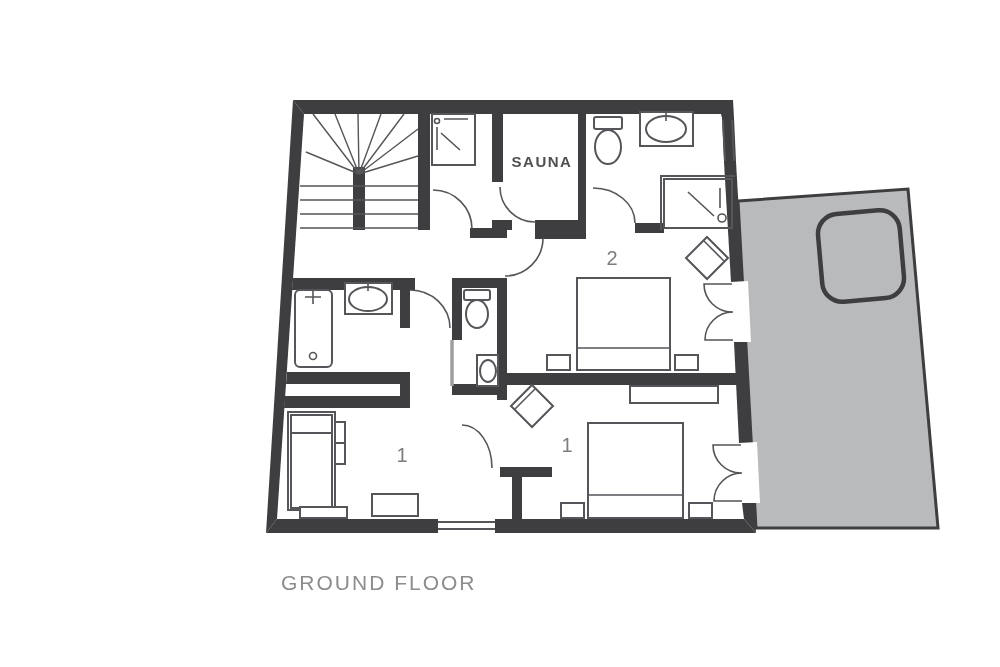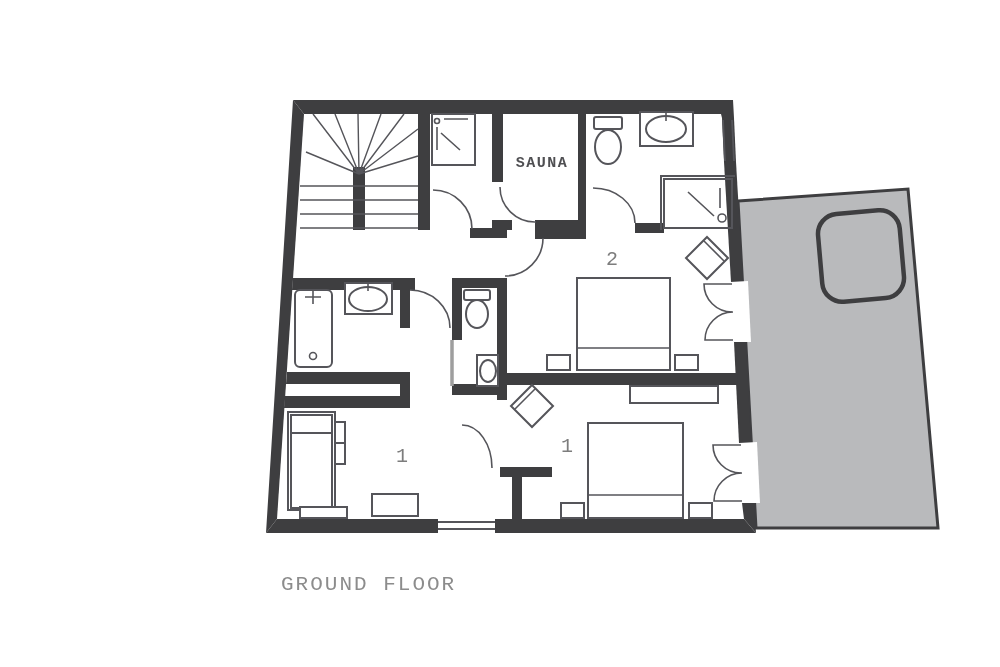--- a/index.html
+++ b/index.html
@@ -1,17 +1,17 @@
 <!DOCTYPE html>
 <html><head>
 <meta charset="utf-8">
 <style>
   html,body{margin:0;padding:0;background:#ffffff;}
   .page{width:1000px;height:667px;position:relative;background:#fff;
-        font-family:Liberation Mono, monospace;}
+        font-family:Liberation Sans, sans-serif;}
   svg{display:block;}
   .wallshape{stroke:none;}
   .furn{fill:#ffffff;stroke-width:2;}
   .furn-open{fill:none;stroke-width:2;}
   .thinline{fill:none;stroke-width:1.6;}
   .tread{fill:none;stroke-width:1.4;}
   .ray{fill:none;stroke-width:1.4;}
   .arc{fill:none;stroke-width:1.6;}
   .winline{fill:none;stroke-width:1.8;}
   .wcleaf{fill:none;stroke-width:3.5;}

